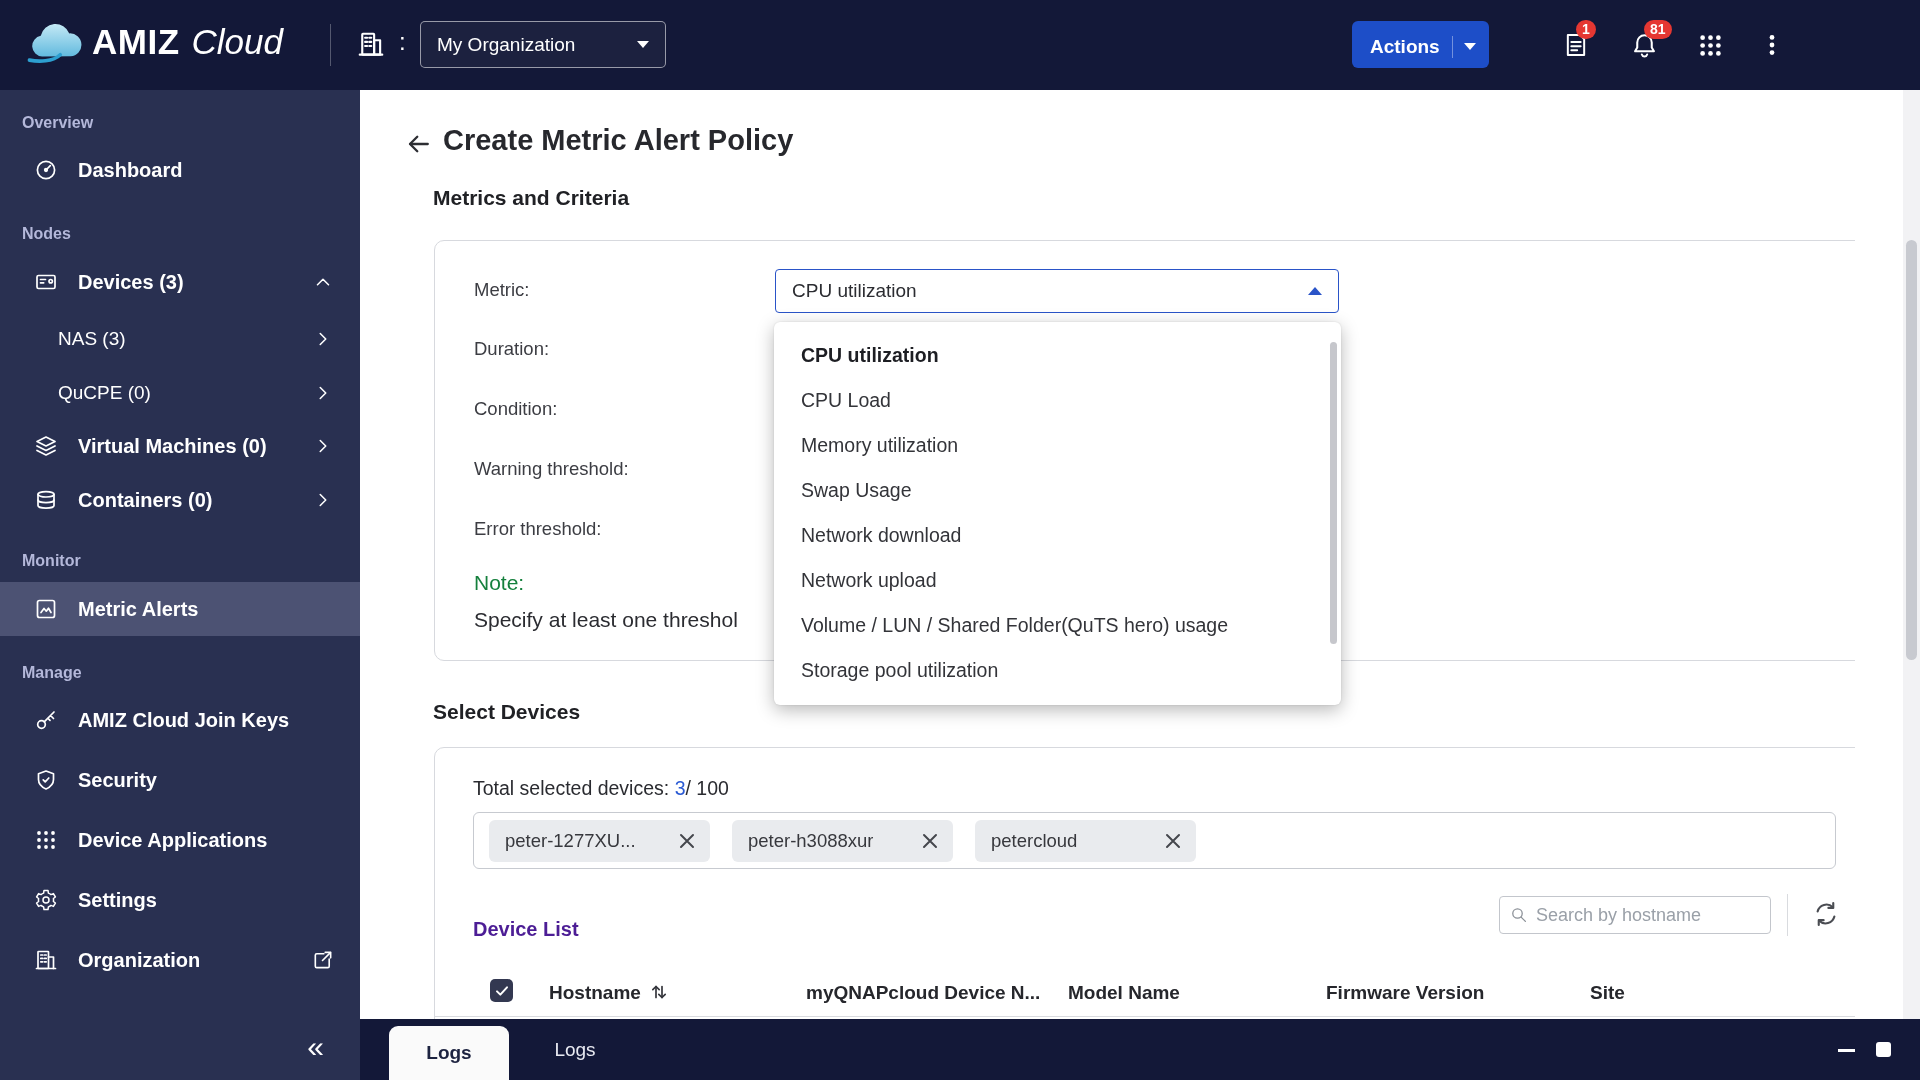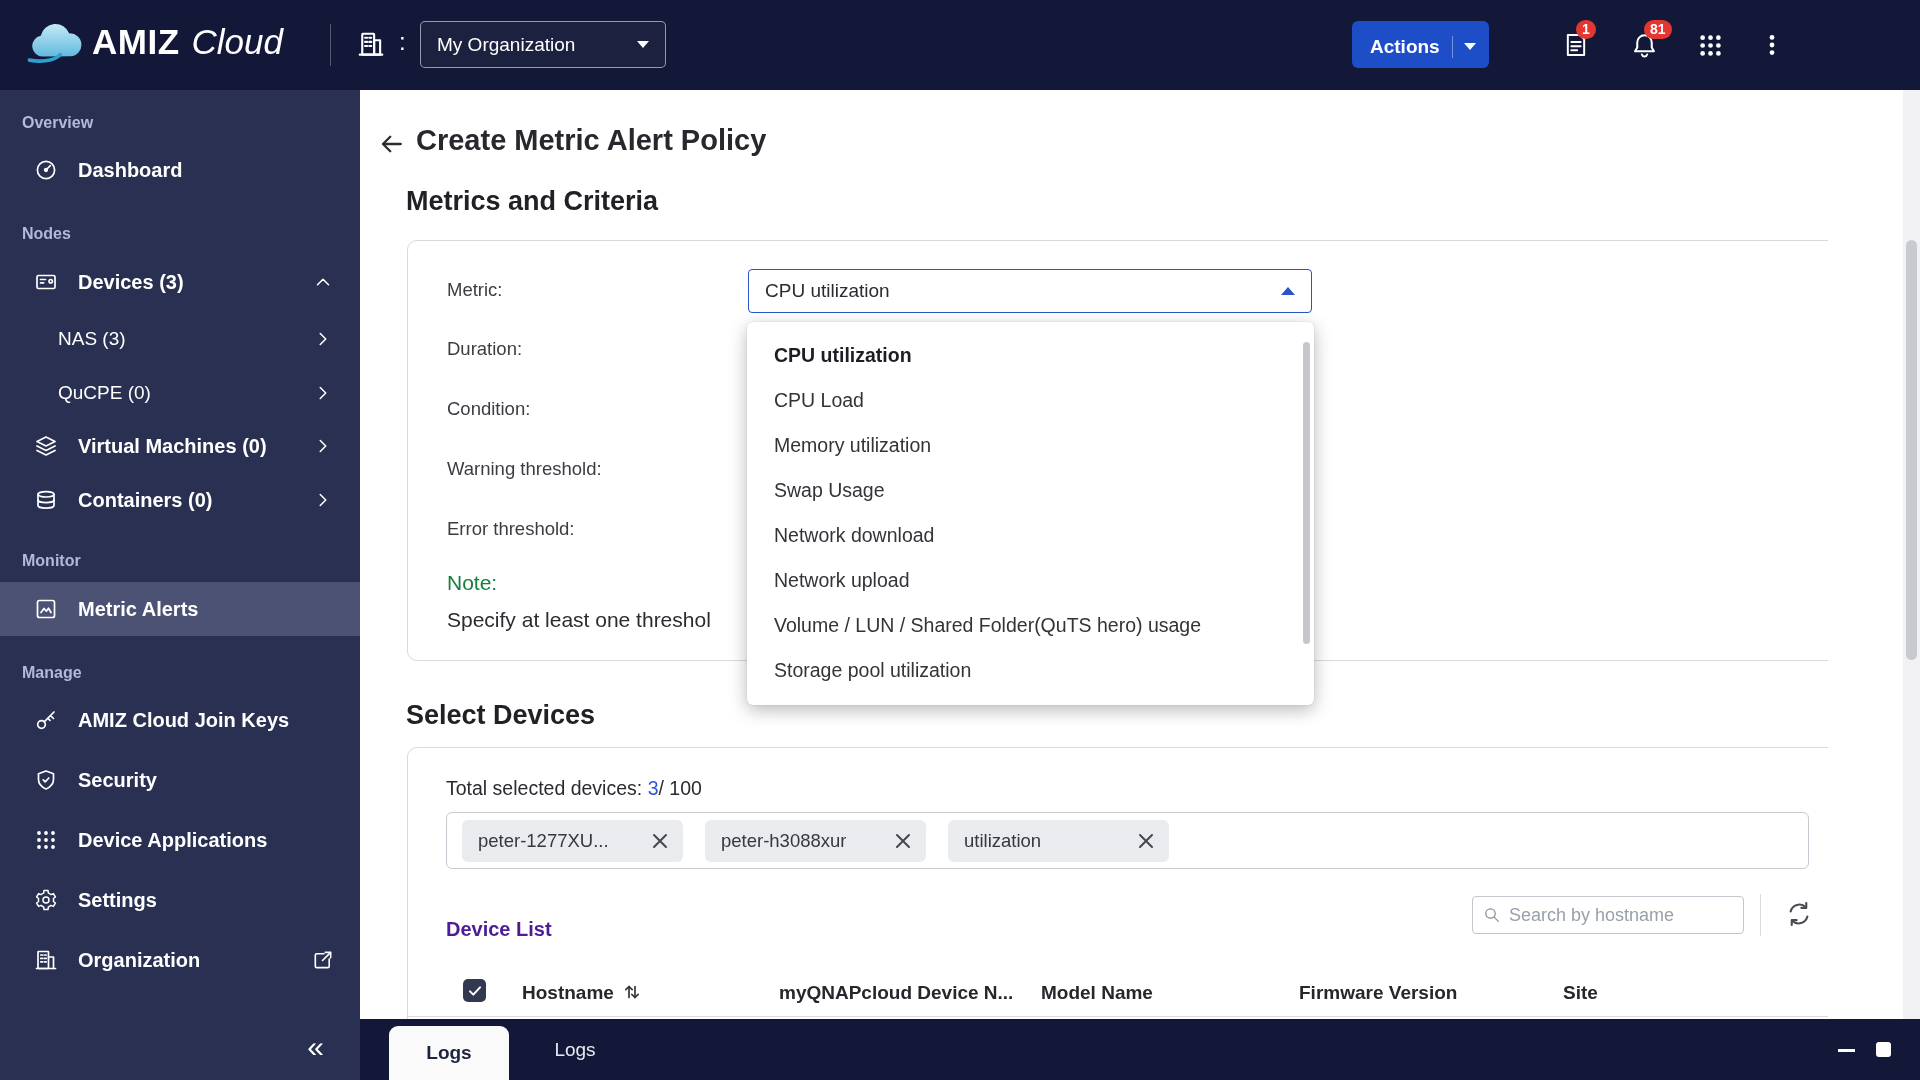--- a/index.html
+++ b/index.html
@@ -37,24 +37,24 @@
   .sb-item .sb-icon { width:24px; height:24px; margin-right:20px; color:#fff; flex:0 0 24px; }
   .sb-item .sb-label { font-size:20px; font-weight:600; }
   .sb-sub { padding-left:58px; }
   .sb-sub .sb-label { font-weight:400; font-size:19px; }
   .sb-chev { position:absolute; right:26px; color:#fff; }
   .sb-selected { background:#4c5273; height:54px; }
   .sb-ext { position:absolute; right:26px; color:#fff; }
   .sb-collapse { position:absolute; right:36px; bottom:18px; color:#fff; font-size:30px; cursor:pointer; line-height:30px; }
 
   
-  .main { position:absolute; left:342px; top:90px; width:1486px; height:929px; background:#fff; overflow:hidden; }
+  .main { position:absolute; left:369px; top:90px; width:1486px; height:929px; background:#fff; overflow:hidden; }
   .back-btn { position:absolute; left:36px; top:40px; width:28px; height:28px; color:#2d2e33; cursor:pointer; }
   .page-title { position:absolute; left:74px; top:34px; font-size:29px; font-weight:600; color:#27282d; }
-  .sec-title { position:absolute; font-size:27px; font-weight:700; color:#202125; }
+  .sec-title { position:absolute; font-size:21px; font-weight:700; color:#202125; }
   .card { position:absolute; background:#fff; border:1px solid #d7d9de; border-radius:10px; }
   .card1 { left:65px; top:150px; width:1440px; height:421px; }
   .card2 { left:65px; top:657px; width:1440px; height:320px; }
   .f-label { position:absolute; left:39px; font-size:18.5px; color:#3c3d43; }
   .note-t { position:absolute; left:39px; font-size:21px; color:#15803d; font-weight:500; }
   .note-x { position:absolute; left:39px; font-size:21px; color:#2b2c31; white-space:nowrap; overflow:hidden; width:302px; }
   .metric-select { position:absolute; left:340px; top:28px; width:564px; height:44px; border:1.5px solid #2a54c8;
     border-radius:4px; display:flex; align-items:center; padding:0 16px; cursor:pointer; background:#fff; }
   .metric-select span { font-size:19px; color:#2b2c31; flex:1; }
   .caret-up { width:0; height:0; border-left:7px solid transparent; border-right:7px solid transparent; border-bottom:8px solid #2a54c8; }
@@ -357,21 +357,21 @@
             <path d="M4 4l12 12M16 4L4 16"></path>
           </svg>
       </div>
       <div class="chip">
         <span>peter-h3088xur</span>
         <svg class="ic x" viewBox="0 0 20 20" style="stroke-width:2">
             <path d="M4 4l12 12M16 4L4 16"></path>
           </svg>
       </div>
       <div class="chip">
-        <span>utilization</span>
+        <span>petercloud</span>
         <svg class="ic x" viewBox="0 0 20 20" style="stroke-width:2">
             <path d="M4 4l12 12M16 4L4 16"></path>
           </svg>
       </div>
     </div>
 
     <div class="dl-title">Device List</div>
 
     <div class="search-box">
       <svg class="ic" width="18" height="18" viewBox="0 0 24 24">

